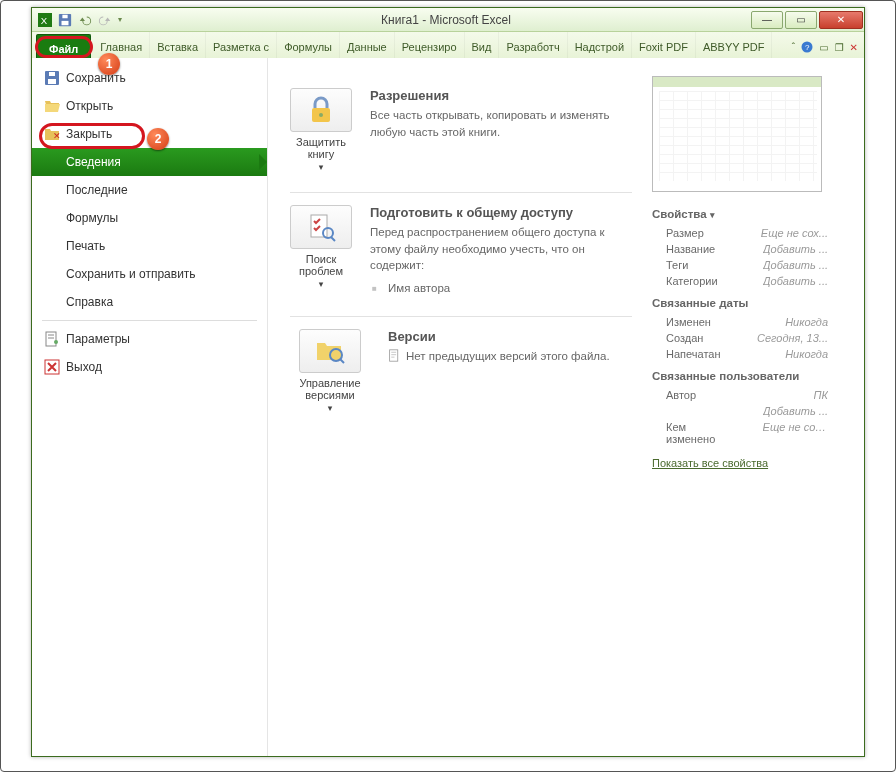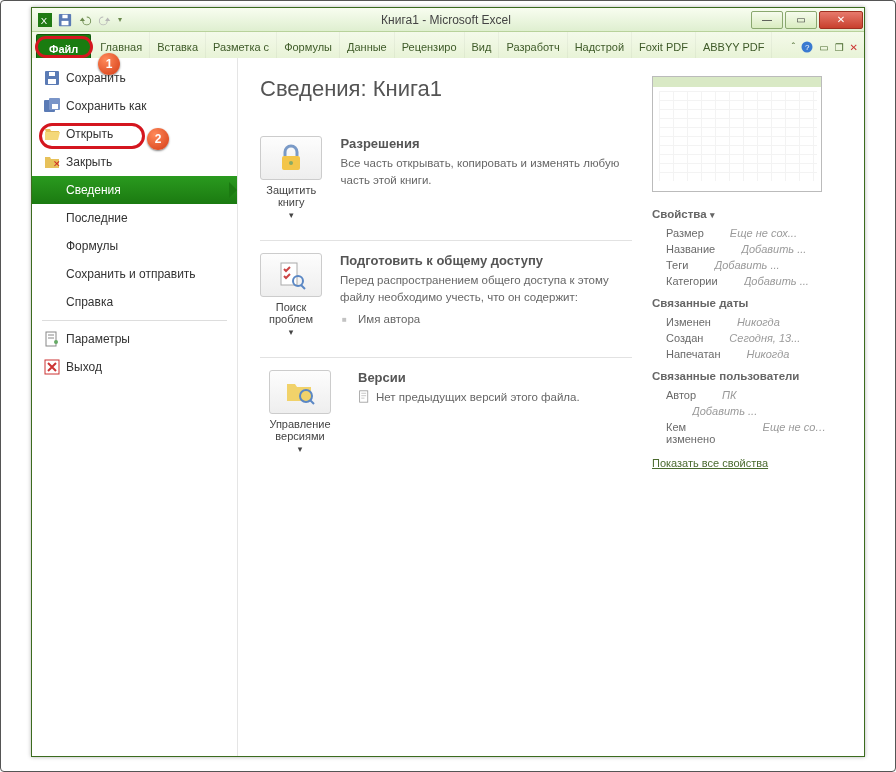--- a/index.html
+++ b/index.html
@@ -18,21 +18,21 @@
 
 
 .ribbon { height:32px; background:linear-gradient(#f4faea,#e6f2d4); border-bottom:2px solid #2a7a1b; display:flex; align-items:stretch; font-size:11px; color:#3e5a28; position:relative;}
 .tab { padding:3px 7px; border-right:1px solid rgba(0,0,0,.04); cursor:pointer; white-space:nowrap; display:flex; align-items:center;}
 .tab.file { background:#1a7c10; color:#fff; font-weight:bold; border:1px solid #10590b; border-bottom:none; border-radius:2px 2px 0 0; margin:2px 2px 0 4px; padding:2px 12px;}
 .rb-right { margin-left:auto; display:flex; gap:6px; padding:3px 6px; align-items:center; color:#4a6a2e;}
 .rb-ico { width:12px; height:12px; }
 
 
 .stage { position:absolute; top:50px; bottom:0; left:0; right:0; display:flex; background:#fff;}
-.sidebar { width:206px; background:#fff; border-right:1px solid #e5e5e5; padding-top:6px; }
+.sidebar { width:236px; background:#fff; border-right:1px solid #e5e5e5; padding-top:6px; }
 .sb-item { padding:7px 14px 7px 34px; font-size:12px; color:#333; position:relative; cursor:pointer;}
 .sb-item .sico { position:absolute; left:12px; top:6px; width:16px; height:16px; }
 .sb-item.active { background:linear-gradient(#2a9a1f,#1b7a11); color:#fff; font-weight:500;}
 .sb-item.active::after { content:""; position:absolute; right:-8px; top:50%; margin-top:-8px; border:8px solid transparent; border-left-color:#1b7a11;}
 .sb-sep { height:1px; background:#ddd; margin:4px 10px;}
 
 .content { flex:1; padding:18px 22px; overflow:hidden; display:flex; gap:20px;}
 .main { flex:1; }
 h1 { font-size:22px; font-weight:400; color:#545454; margin-bottom:22px;}
 .section { display:flex; gap:18px; padding:12px 0 20px; border-bottom:1px solid #e2e2e2;}
@@ -47,21 +47,21 @@
 .sec-body li { font-size:11.5px; color:#666; padding:2px 0 2px 18px; position:relative;}
 .sec-body li::before{content:"■"; position:absolute; left:2px; font-size:8px; color:#c3c3c3; top:4px;}
 
 .side-panel { width:190px; font-size:11px; color:#6a6a6a;}
 .thumb { width:170px; height:116px; border:1px solid #bbb; background:#fff; margin-bottom:16px; position:relative;}
 .thumb::before{content:"";position:absolute;inset:0;background:
  linear-gradient(#d9e9c5,#d9e9c5) 0 0/100% 10px no-repeat,
  repeating-linear-gradient(#f3f3f3 0 1px, transparent 1px 9px) 6px 14px /158px 90px no-repeat,
  repeating-linear-gradient(90deg,#f3f3f3 0 1px, transparent 1px 14px) 6px 14px /158px 90px no-repeat;}
 .prop-h { font-size:11.5px; color:#666; margin:8px 0 5px; font-weight:600;}
-.kv { display:flex; padding:2px 14px; font-size:11px;gap:26px;}
+.kv { display:flex; justify-content:space-between; padding:2px 14px; font-size:11px;gap:26px;}
 .kv .v { color:#9a9a9a; text-align:right; max-width:90px; white-space:nowrap; overflow:hidden; text-overflow:ellipsis;font-style:italic;}
 .link { color:#4a6a2e; text-decoration:underline; font-size:11px; margin-top:10px; display:inline-block; cursor:pointer;}
 
 
 .annot { position:absolute; border:3px solid #d4161f; border-radius:14px; pointer-events:none; z-index:50;}
 .badge { position:absolute; width:22px; height:22px; border-radius:50%; background:radial-gradient(circle at 35% 30%, #ff8a5a, #d43b15); color:#fff; font:bold 12px/22px sans-serif; text-align:center; box-shadow:0 1px 2px rgba(0,0,0,.5); z-index:51;}
 </style>
 </head>
 <body>
 
@@ -125,45 +125,38 @@
       <div class="sb-item">
         <svg class="sico" viewBox="0 0 16 16">
               <rect x="1" y="1" width="14" height="14" fill="#5b7bb5" rx="1"></rect>
               <rect x="4" y="9" width="8" height="5" fill="#fff"></rect>
               <rect x="5" y="2" width="6" height="4" fill="#fff"></rect>
             </svg>
         <span>Сохранить</span>
       </div>
       <div class="sb-item">
         <svg class="sico" viewBox="0 0 16 16">
-              <rect x="0" y="2" width="11" height="12" fill="#5b7bb5" rx="1"></rect>
-              <rect x="5" y="0" width="11" height="12" fill="#7a95c8" rx="1"></rect>
-              <rect x="8" y="6" width="6" height="5" fill="#fff"></rect>
-            </svg>
-        <span>Сохранить как</span>
-      </div>
-      <div class="sb-item">
-        <svg class="sico" viewBox="0 0 16 16">
               <path d="M1 3h5l1 2h8v2H2z" fill="#e7c15a"></path>
               <path d="M1 6h15l-2 8H1z" fill="#f4d87a"></path>
             </svg>
         <span>Открыть</span>
       </div>
       <div class="sb-item">
         <svg class="sico" viewBox="0 0 16 16">
               <path d="M1 3h5l1 2h8v9H1z" fill="#e7c15a"></path>
               <text x="9" y="13" font-size="9" fill="#c22">✕</text>
             </svg>
         <span>Закрыть</span>
       </div>
       <div class="sb-item active">
         <span>Сведения</span>
       </div>
       <div class="sb-item"><span>Последние</span></div>
       <div class="sb-item"><span>Формулы</span></div>
+      <div class="sb-item"><span>Печать</span></div>
       <div class="sb-item"><span>Сохранить и отправить</span></div>
       <div class="sb-item"><span>Справка</span></div>
       <div class="sb-sep"></div>
       <div class="sb-item">
         <svg class="sico" viewBox="0 0 16 16">
               <rect x="2" y="1" width="10" height="14" fill="#fff" stroke="#888"></rect>
               <line x1="4" y1="4" x2="10" y2="4" stroke="#888"></line>
               <line x1="4" y1="7" x2="10" y2="7" stroke="#888"></line>
               <circle cx="12" cy="11" r="2" fill="#6a6"></circle>
             </svg>
@@ -173,21 +166,20 @@
         <svg class="sico" viewBox="0 0 16 16">
               <rect x="1" y="1" width="14" height="14" fill="#fff" stroke="#c33"></rect>
               <path d="M4 4l8 8M12 4l-8 8" stroke="#c33" stroke-width="2"></path>
             </svg>
         <span>Выход</span>
       </div>
     </div>
 
     <div class="content">
       <div class="main">
-        <h1>Сведения: Книга1</h1>
 
         <div class="section">
           <div class="btn-card">
             <div class="big">
                   <svg viewBox="0 0 32 32">
                     <rect x="7" y="14" width="18" height="14" fill="#f3c54a" rx="2"></rect>
                     <path d="M10 14v-4a6 6 0 0 1 12 0v4" fill="none" stroke="#7a9ac7" stroke-width="3"></path>
                     <circle cx="16" cy="21" r="2" fill="#8a6"></circle>
                   </svg>
                 </div>

